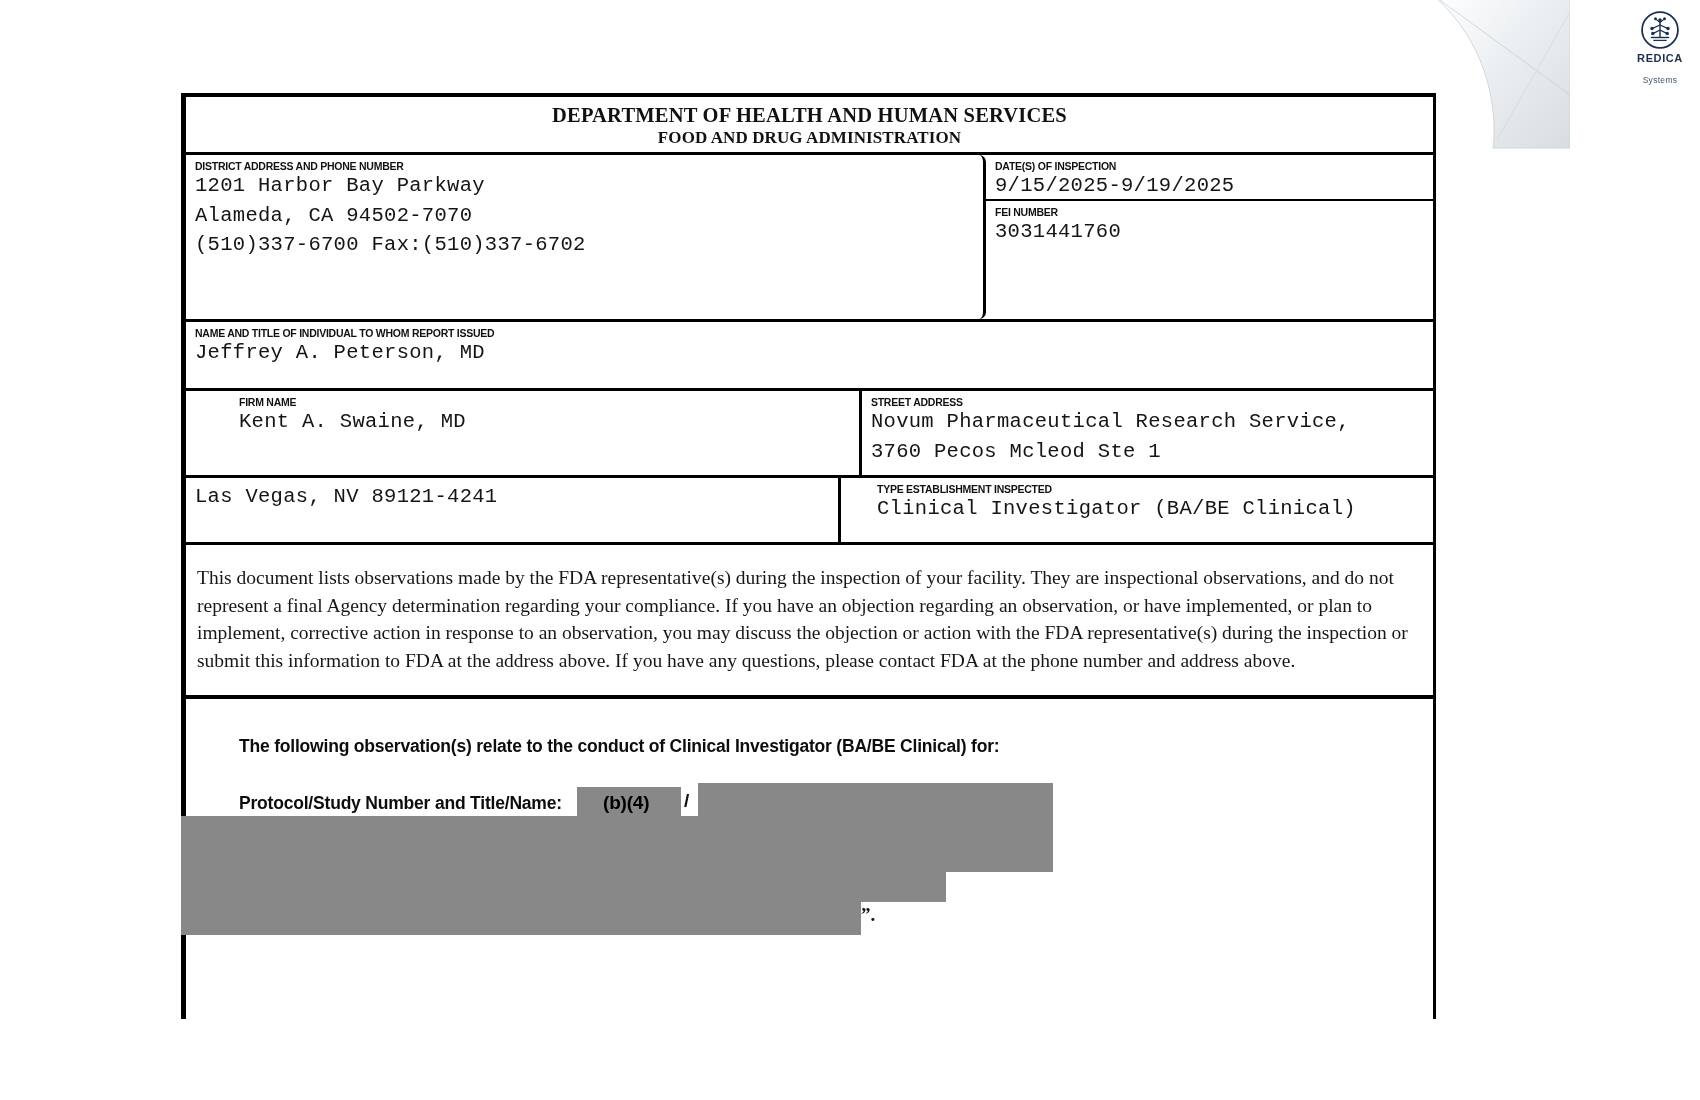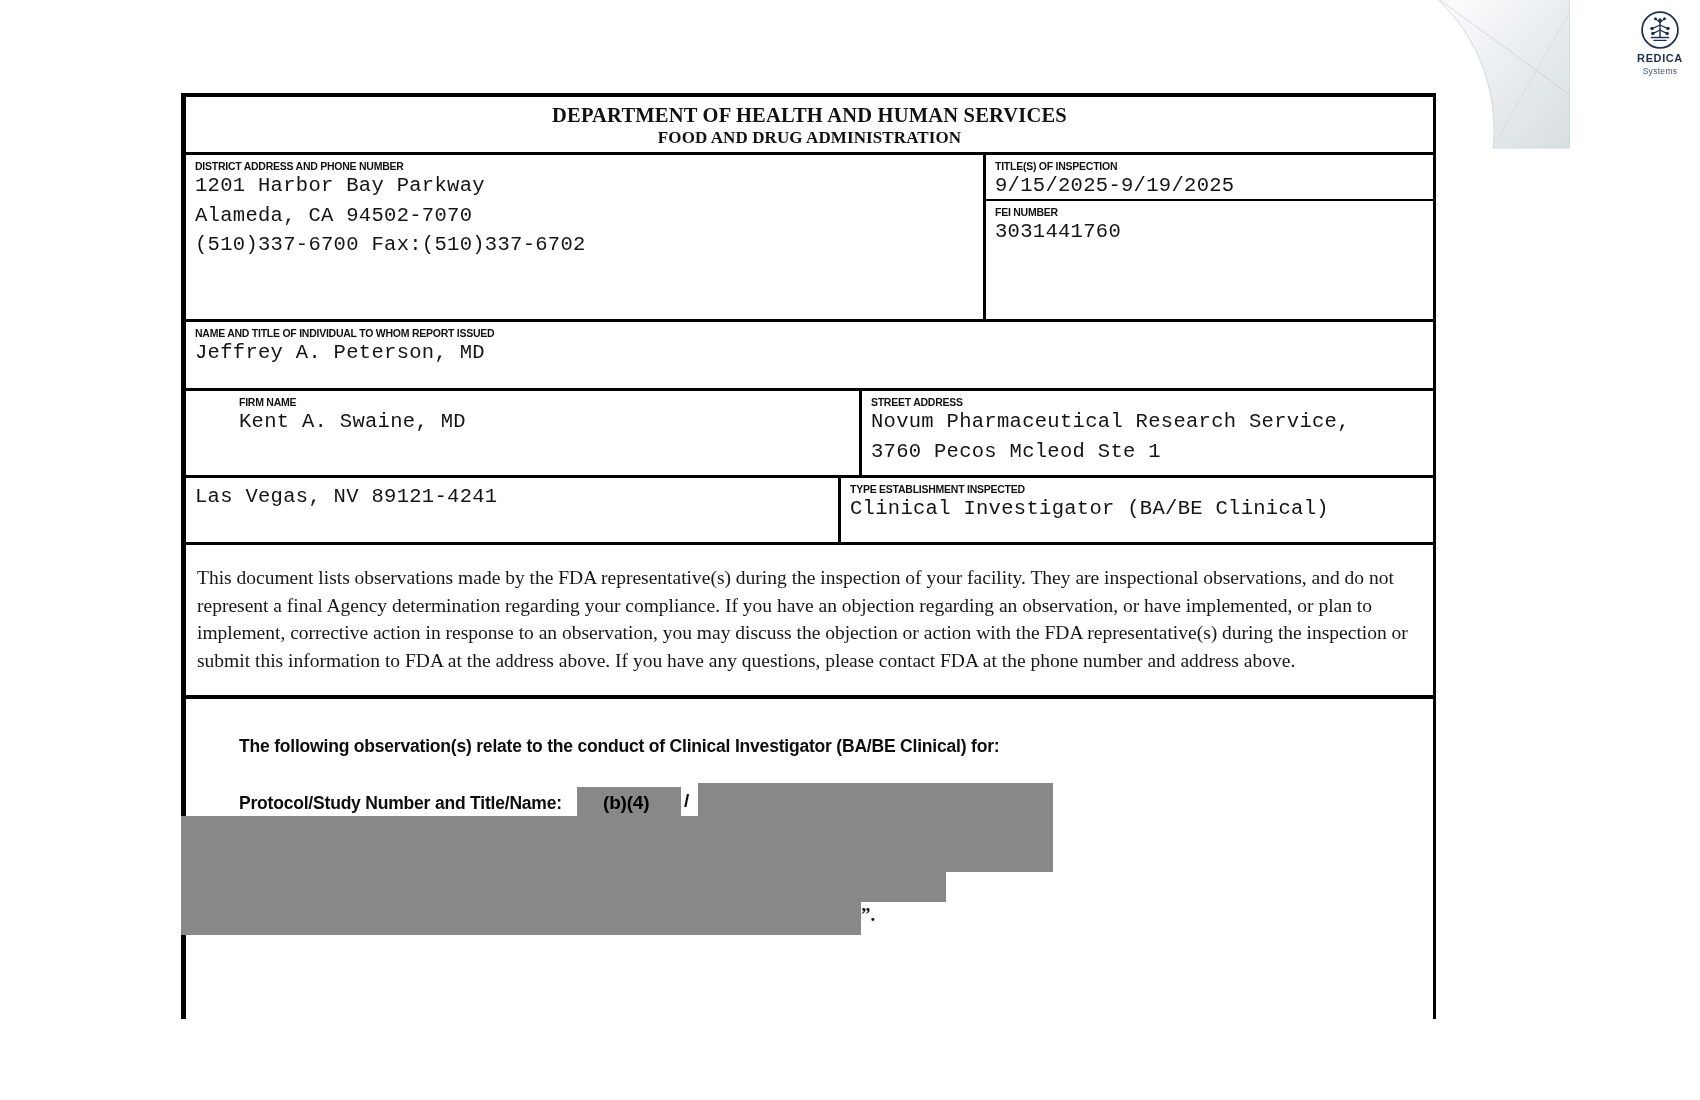--- a/index.html
+++ b/index.html
@@ -76,35 +76,35 @@
     padding-left: 9px;
     line-height: 1.42;
     letter-spacing: 0.3px;
     white-space: pre;
   }
 
   .bdr-b { border-bottom: 3px solid #000; }
   .bdr-r { border-right: 3px solid #000; }
 
   
-  .r1-left  { width: 800px; height: 164px; }
+  .r1-left  { width: 800px; height: 164px; border-radius: 7px; }
   .r1-right { width: 447px; }
   .r1-dates { height: 46px; border-bottom: 2px solid #000; }
   .r1-fei   { height: 115px; }
 
   
   .r2 { height: 66px; }
 
   
   .r3-left  { width: 655px; height: 84px; margin-left: 44px; }
   .r3-right { width: 592px; height: 60px; }
 
   
   .r4-left  { width: 655px; height: 64px; }
-  .r4-right { width: 592px; height: 64px; }
+  .r4-right { width: 592px; height: 64px; padding-left: 27px; }
 
   
   .disclaimer {
     padding: 19px 22px 21px 11px;
     border-bottom: 4px solid #000;
   }
   .disclaimer p {
     margin: 0;
     font-family: "Liberation Serif", serif;
     font-size: 19.5px;
@@ -208,21 +208,21 @@
     letter-spacing: 0.6px;
     color: #1b3050;
     margin-top: 3px;
     line-height: 1;
   }
   .redica-sub {
     font-family: "Liberation Sans", sans-serif;
     font-size: 8.5px;
     letter-spacing: 0.3px;
     color: #42586f;
-    margin-top: 3px;
+    margin-top: 12px;
     line-height: 1;
   }
 </style>
 </head>
 <body>
 
 <div id="page">
 
   <div class="form-sheet">
 
@@ -233,21 +233,21 @@
 
     <div class="row bdr-b">
       <div class="cell r1-left bdr-r">
         <div class="flabel">DISTRICT ADDRESS AND PHONE NUMBER</div>
         <div class="fvalue">1201 Harbor Bay Parkway
 Alameda, CA 94502-7070
 (510)337-6700 Fax:(510)337-6702</div>
       </div>
       <div class="r1-right">
         <div class="cell r1-dates">
-          <div class="flabel">TITLE(S) OF INSPECTION</div>
+          <div class="flabel">DATE(S) OF INSPECTION</div>
           <div class="fvalue">9/15/2025-9/19/2025</div>
         </div>
         <div class="cell r1-fei">
           <div class="flabel">FEI NUMBER</div>
           <div class="fvalue">3031441760</div>
         </div>
       </div>
     </div>
 
     <div class="row bdr-b">

